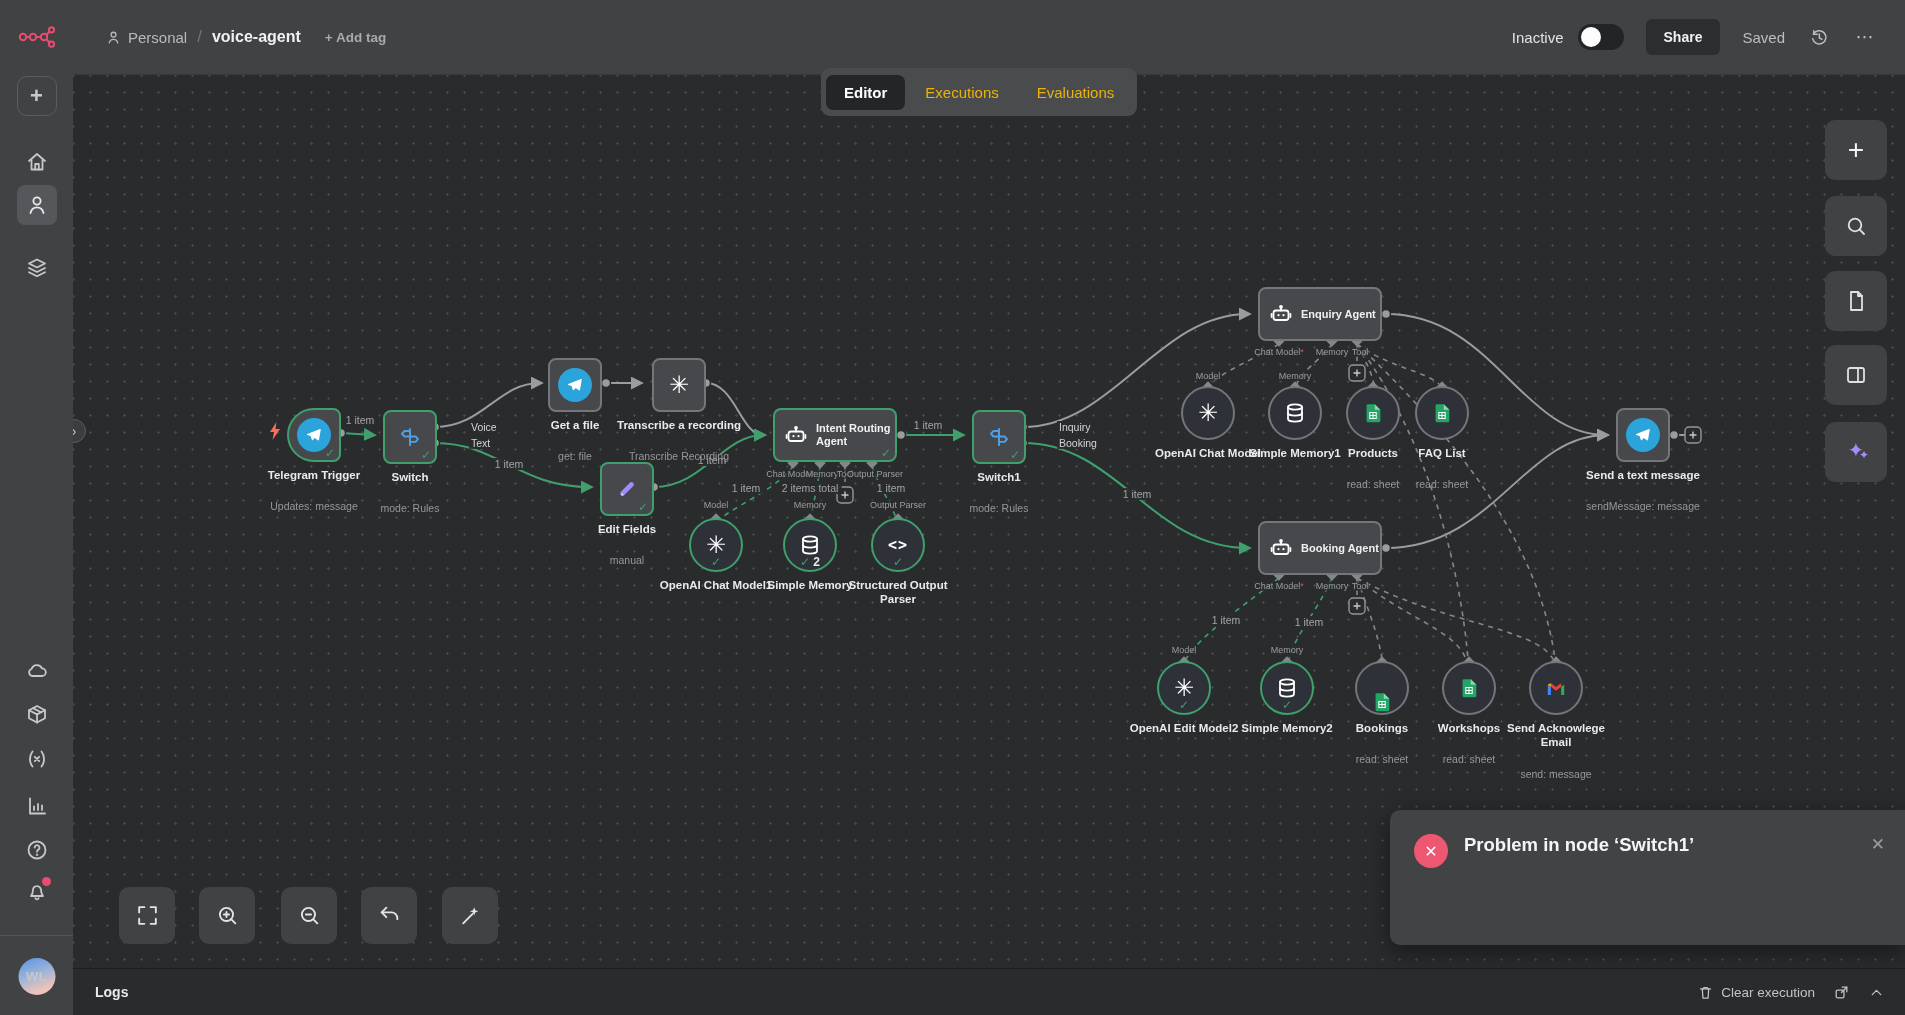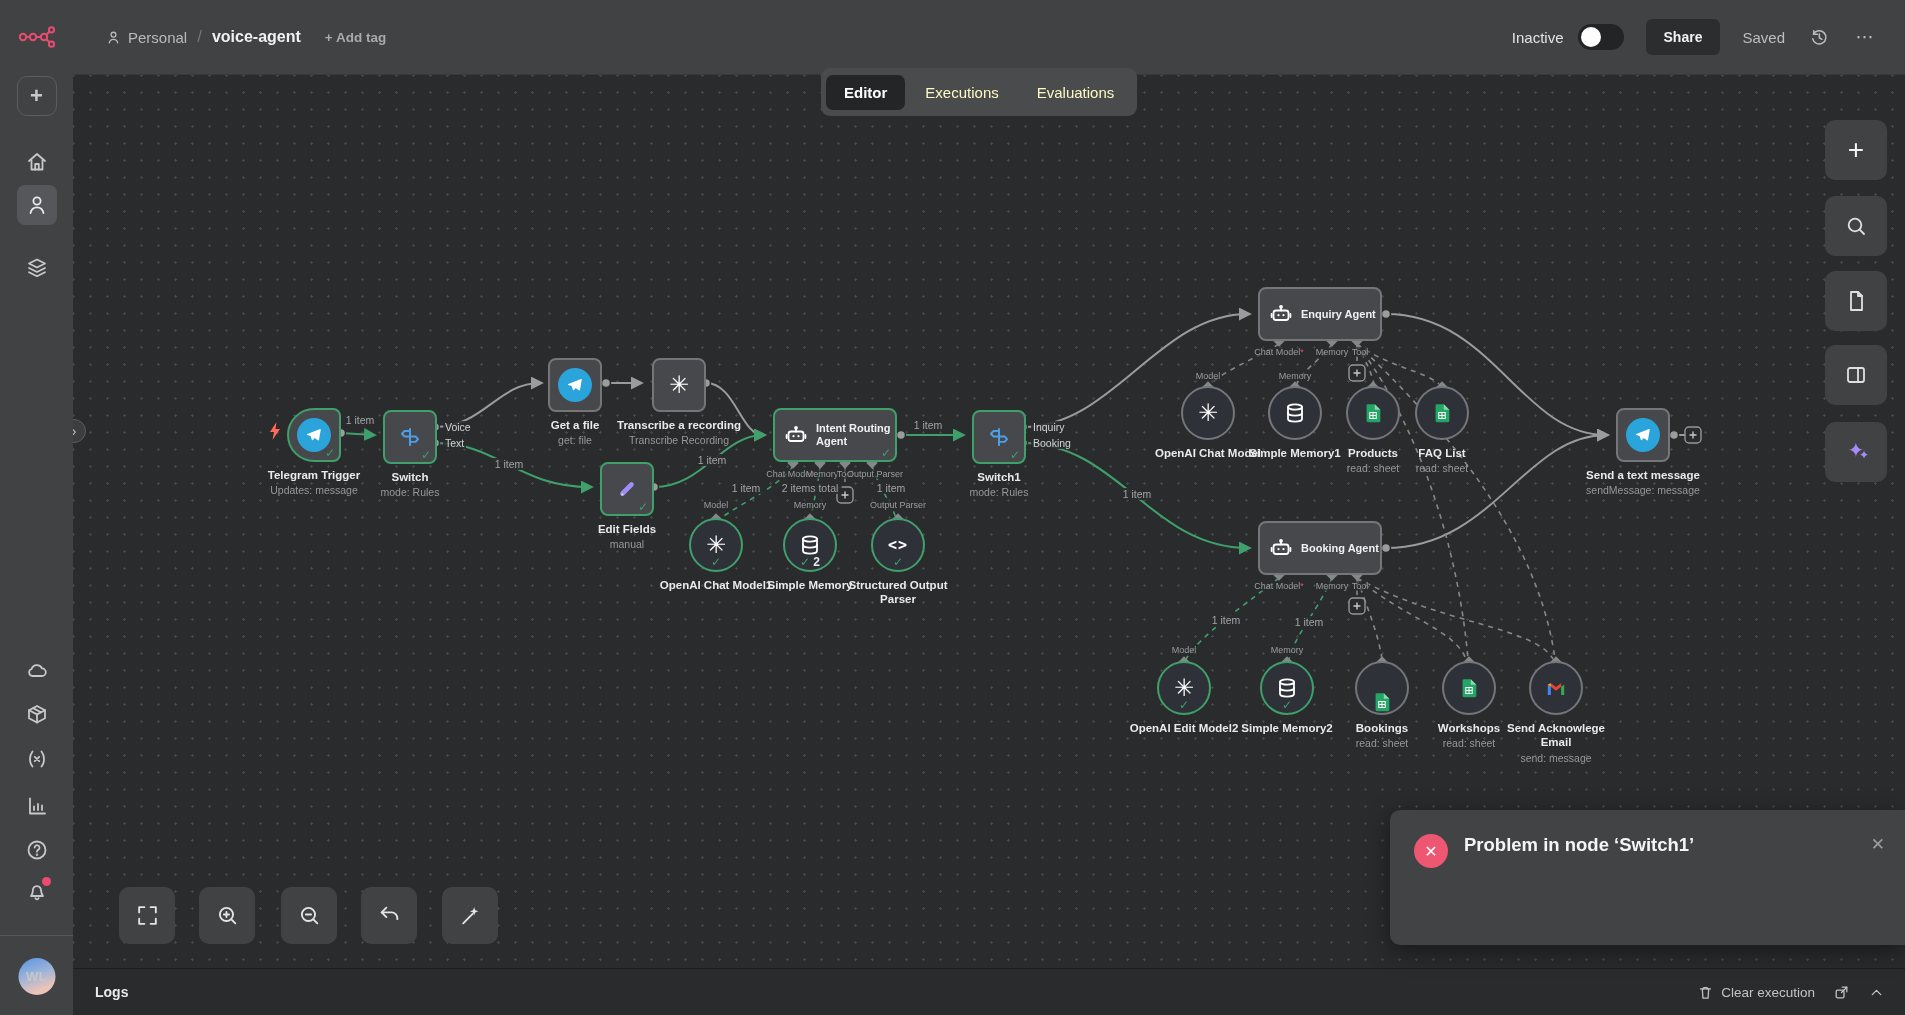--- a/index.html
+++ b/index.html
@@ -31,21 +31,21 @@
   .toggle { width:46px; height:26px; border-radius:13px; background:#232425; position:relative; cursor:pointer; margin-left:-8px; }
   .knob { position:absolute; left:3px; top:3px; width:20px; height:20px; border-radius:50%; background:#fdfdfd; }
   .sharebtn { background:#2c2d2f; color:#f2f2f3; font-size:14px; font-weight:bold; padding:10px 18px; border-radius:6px; cursor:pointer;text-align:right; }
   .savedlbl { color:#bdbec0; font-size:15px; }
   .hicon { color:#bdbec0; width:24px; height:24px; display:flex; align-items:center; justify-content:center; cursor:pointer; }
   .hicon svg { width:20px; height:20px; }
   .dots { font-size:18px; letter-spacing:1px; color:#bdbec0; }
 
   
   .tabbar { position:absolute; left:821px; top:68px; height:48px; background:#494b4d; border-radius:9px; display:flex; align-items:center; padding:5px; gap:2px; z-index:25; }
-  .tab { color:#fef9c3; font-size:15px; padding:9px 18px; border-radius:7px; cursor:pointer; white-space:nowrap; }
+  .tab { color:#eab308; font-size:15px; padding:9px 18px; border-radius:7px; cursor:pointer; white-space:nowrap; }
   .tab.active { background:#242527; color:#ffffff; font-weight:bold; }
 
   
   .canvas { position:absolute; left:73px; top:75px; width:1832px; height:940px;
     background-color:#2a2b2d;
     background-image:radial-gradient(circle,#454749 1.1px,transparent 1.4px);
     background-size:17px 17px; background-position:9px 9px; }
   .edges { position:absolute; left:0; top:0; z-index:1; }
 
   
@@ -56,32 +56,32 @@
   .agent { width:124px; height:54px; display:flex; align-items:center; gap:8px; padding-left:9px; }
   .agent .aname { color:#f0f1f2; font-size:11px; font-weight:bold; line-height:1.15; }
   .cnode { width:54px; height:54px; border-radius:50%; background:#2f3139; border:2px solid #74767a; display:flex; align-items:center; justify-content:center; }
   .cnode.ok { border-color:#3fa06c; }
   .check { position:absolute; right:4px; bottom:1px; color:#3fa06c; font-size:12px; font-weight:bold; line-height:1; }
   .cnode .check { right:auto; left:50%; transform:translateX(-50%); bottom:2px; }
   .check .two { color:#e8e9ea; font-weight:bold; }
   .nlabel { position:absolute; top:58px; left:50%; transform:translateX(-50%); width:150px; text-align:center; z-index:4; }
   .agent .nlabel, .cnode .nlabel { top:58px; }
   .nname { color:#e9eaeb; font-size:11.5px; font-weight:bold; line-height:1.25; }
-  .nsub { color:#97989a; font-size:10.5px; margin-top:2px; }
+  .nsub { color:#97989a; font-size:10.5px; margin-top:18px; }
   .nicon { display:flex; align-items:center; justify-content:center; }
   .tgcircle { width:34px; height:34px; border-radius:50%; background:#2aa4da; display:flex; align-items:center; justify-content:center; }
   .tgcircle svg { width:20px; height:20px; }
   .openai-glyph { color:#fff; font-size:24px; line-height:1; }
   .parser-glyph { color:#fff; font-size:15px; font-weight:bold; font-family:"DejaVu Sans Mono",monospace; letter-spacing:1px; }
   .boticon svg { width:24px; height:24px; }
   .bolt { position:absolute; z-index:3; width:16px; height:20px; }
 
   
   .elabel { position:absolute; z-index:2; transform:translate(-50%,-50%); background:rgba(42,43,45,.92); color:#a3a5a8; font-size:10.5px; padding:0 3px; white-space:nowrap; }
-  .pchip { position:absolute; z-index:2; transform:translateY(-50%); color:#d3d4d6; font-size:10.5px; background:rgba(42,43,45,.85); padding:0 2px; white-space:nowrap; }
+  .pchip { position:absolute; z-index:2; transform:translateY(-50%); color:#d3d4d6; font-size:10.5px; background:rgba(42,43,45,.85); padding:0 2px; white-space:nowrap;margin-left:26px; }
   .portlbl { position:absolute; z-index:2; transform:translateX(-50%); color:#9b9da0; font-size:9px; white-space:nowrap; background:rgba(42,43,45,.6); }
   .req { color:#ea4b71; }
   .expander { position:absolute; left:-11px; top:344px; width:24px; height:24px; border-radius:50%; background:#3c3d3f; border:1px solid #5a5c5e; color:#c7c8ca; display:flex; align-items:center; justify-content:center; font-size:14px; z-index:5; cursor:pointer; }
 
   
   .rtool { position:absolute; width:62px; height:60px; right:18px; background:#414244; border-radius:10px; display:flex; align-items:center; justify-content:center; color:#dfe0e2; cursor:pointer; z-index:6; }
   .rtool svg { width:24px; height:24px; }
   .rtool .plus-glyph { font-size:28px; font-weight:300; color:#f2f3f4; }
   .sparkle { color:#a78bfa; font-size:20px; line-height:.6; text-align:center; }
   .sparkle .s2 { font-size:12px; display:block; margin-left:16px; margin-top:-4px; }

